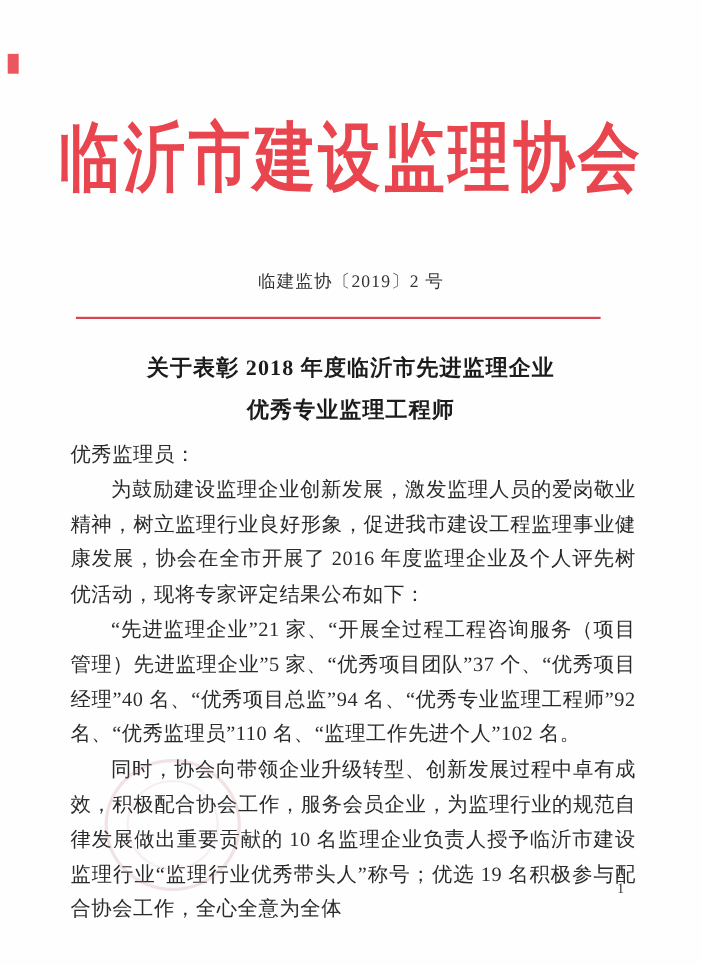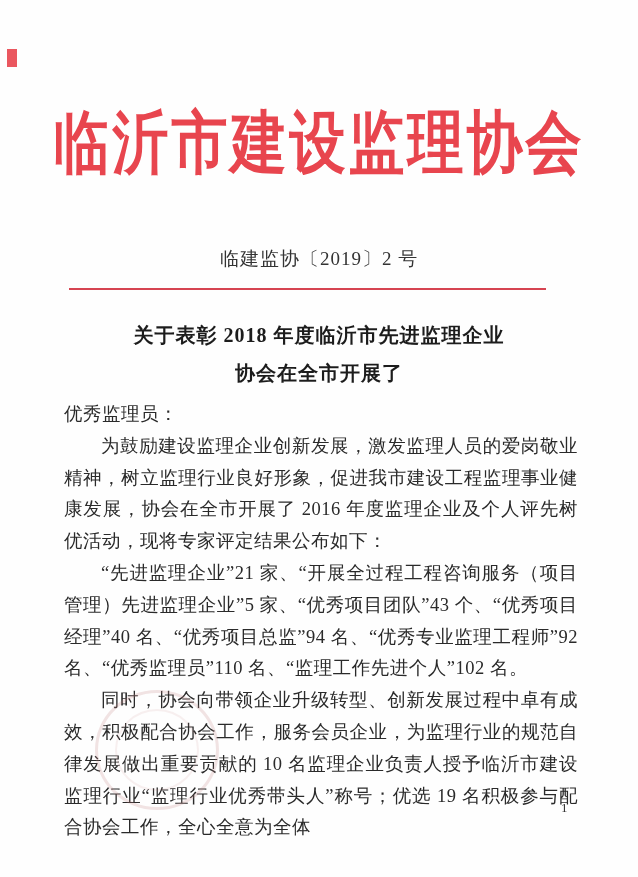--- a/index.html
+++ b/index.html
@@ -38,21 +38,21 @@
     transform: scaleY(1.22);
     transform-origin: top center;
     white-space: nowrap;
   }
   .doc-number {
     position: absolute;
     left: 0;
     top: 246px;
     width: 100%;
     text-align: center;
-    font-size: 19px;
+    font-size: 16px;
     letter-spacing: 1px;
     color: #333333;
   }
   .red-rule {
     position: absolute;
     left: 69px;
     top: 288px;
     width: 477px;
     height: 2px;
     background: var(--rule-red, #d64451);
@@ -122,27 +122,27 @@
   <div class="corner-mark"></div>
 
   <div class="org-header">临沂市建设监理协会</div>
 
   <div class="doc-number">临建监协〔2019〕2 号</div>
 
   <div class="red-rule"></div>
 
   <div class="doc-title">
     <div>关于表彰 2018 年度临沂市先进监理企业</div>
-    <div>协会在全市开展了</div>
+    <div>优秀专业监理工程师</div>
   </div>
 
   <div class="body-text">
     <p class="salutation">优秀监理员：</p>
     <p>为鼓励建设监理企业创新发展，激发监理人员的爱岗敬业精神，树立监理行业良好形象，促进我市建设工程监理事业健康发展，协会在全市开展了 2016 年度监理企业及个人评先树优活动，现将专家评定结果公布如下：</p>
-    <p>“先进监理企业”21 家、“开展全过程工程咨询服务（项目管理）先进监理企业”5 家、“优秀项目团队”43 个、“优秀项目经理”40 名、“优秀项目总监”94 名、“优秀专业监理工程师”92 名、“优秀监理员”110 名、“监理工作先进个人”102 名。</p>
+    <p>“先进监理企业”21 家、“开展全过程工程咨询服务（项目管理）先进监理企业”5 家、“优秀项目团队”37 个、“优秀项目经理”40 名、“优秀项目总监”94 名、“优秀专业监理工程师”92 名、“优秀监理员”110 名、“监理工作先进个人”102 名。</p>
     <p>同时，协会向带领企业升级转型、创新发展过程中卓有成效，积极配合协会工作，服务会员企业，为监理行业的规范自律发展做出重要贡献的 10 名监理企业负责人授予临沂市建设监理行业“监理行业优秀带头人”称号；优选 19 名积极参与配合协会工作，全心全意为全体</p>
   </div>
 
   <div class="stamp-bleed">
     <div class="stamp-bleed-inner"></div>
   </div>
 
   <div class="page-number">1</div>
 
 </div>

